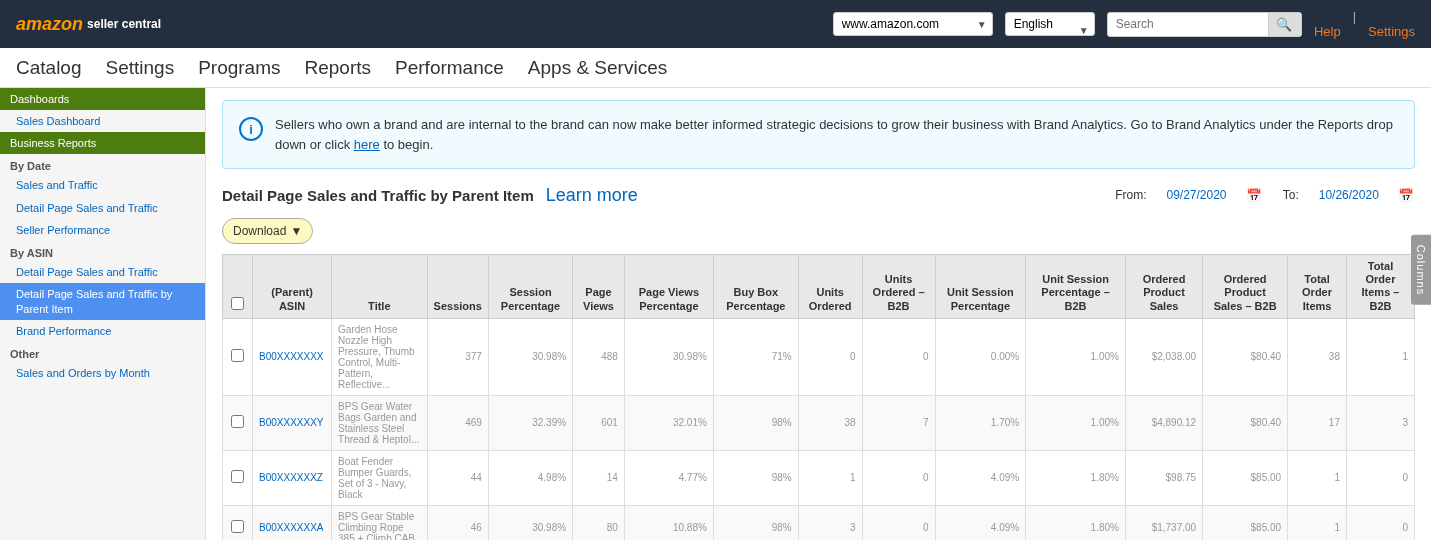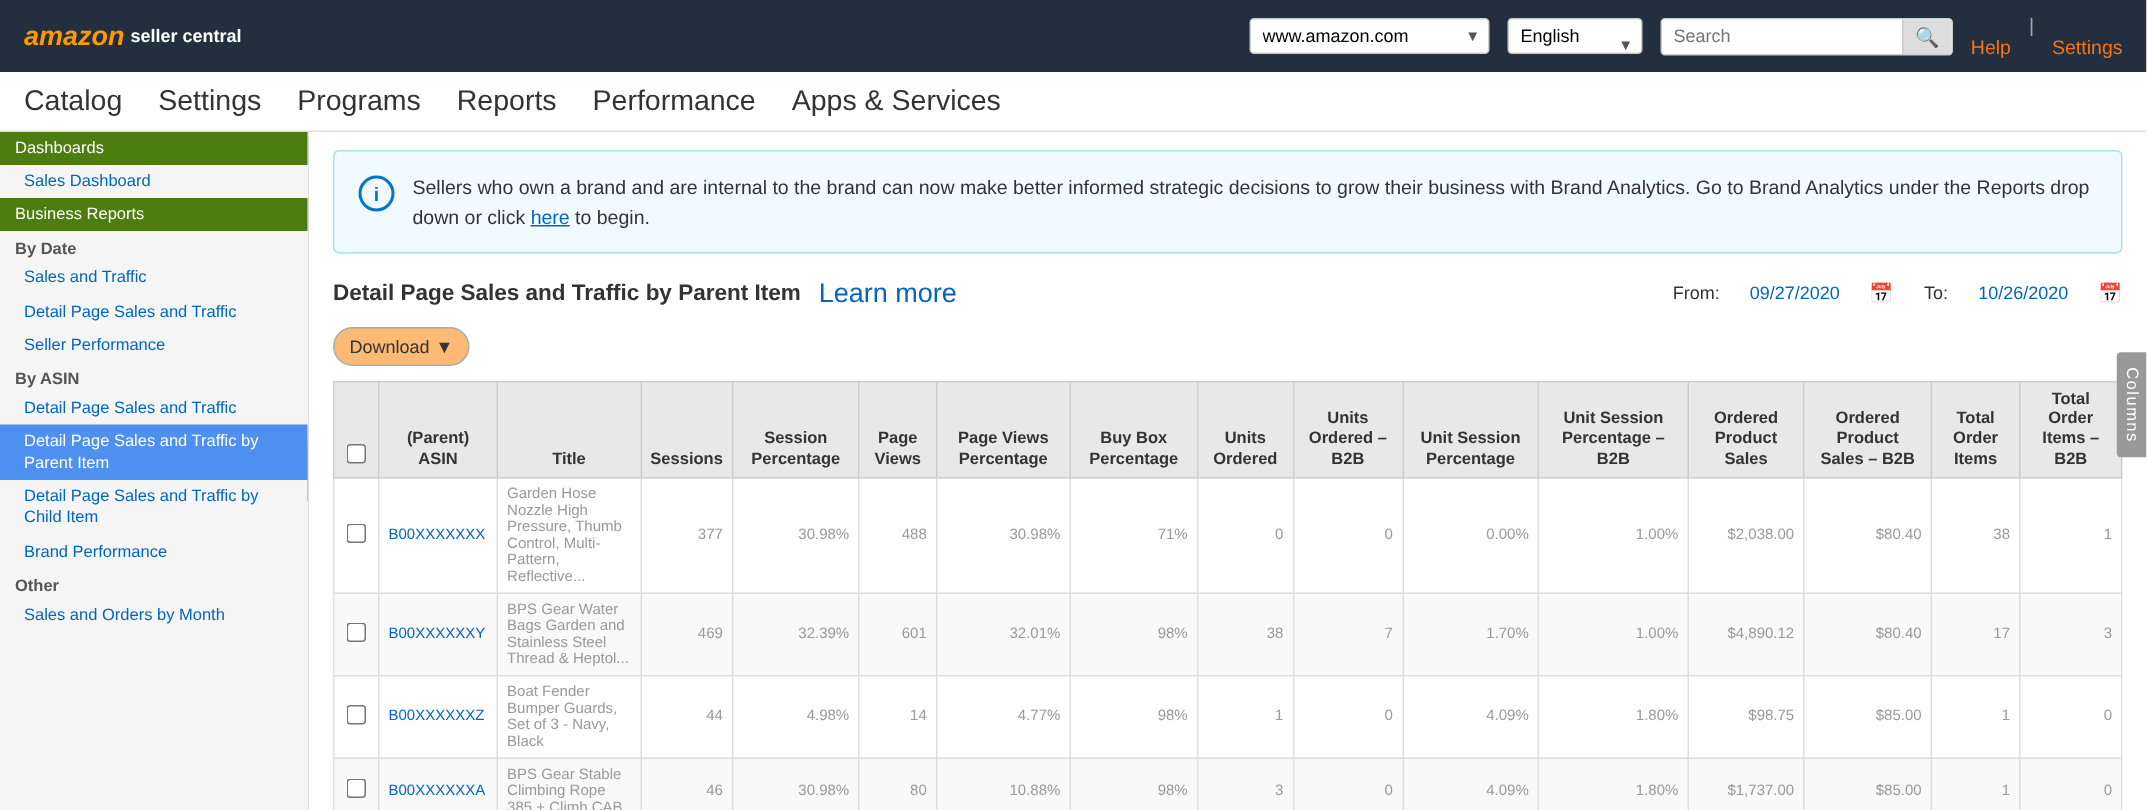--- a/index.html
+++ b/index.html
@@ -269,21 +269,21 @@
     .cal-icon {
       color: #0066c0;
       font-size: 13px;
       cursor: pointer;
     }
 
     
     .download-btn {
       display: flex;
       align-items: center;
-      background: #fdba74;
+      background: #fef9c3;
       border: 1px solid #aaa;
       border-radius: 13px;
       padding: 5px 10px;
       cursor: pointer;
       font-size: 12px;
       gap: 4px;
       margin-bottom: 10px;
       width: fit-content;
     }
 
@@ -413,21 +413,20 @@
     <div class="sidebar-section-title">Dashboards</div>
     <div class="sidebar-item">Sales Dashboard</div>
     <div class="sidebar-section-title">Business Reports</div>
     <div class="sidebar-group-label">By Date</div>
     <div class="sidebar-item">Sales and Traffic</div>
     <div class="sidebar-item">Detail Page Sales and Traffic</div>
     <div class="sidebar-item">Seller Performance</div>
     <div class="sidebar-group-label">By ASIN</div>
     <div class="sidebar-item">Detail Page Sales and Traffic</div>
     <div class="sidebar-item active">Detail Page Sales and Traffic by Parent Item</div>
-    <div class="sidebar-item">Detail Page Sales and Traffic by Child Item</div>
     <div class="sidebar-item">Brand Performance</div>
     <div class="sidebar-group-label">Other</div>
     <div class="sidebar-item">Sales and Orders by Month</div>
     <div class="sidebar-toggle-right">Reports</div>
   </div>
 
   <div class="content">
 
     <div class="info-banner">
       <div class="info-icon">i</div>

